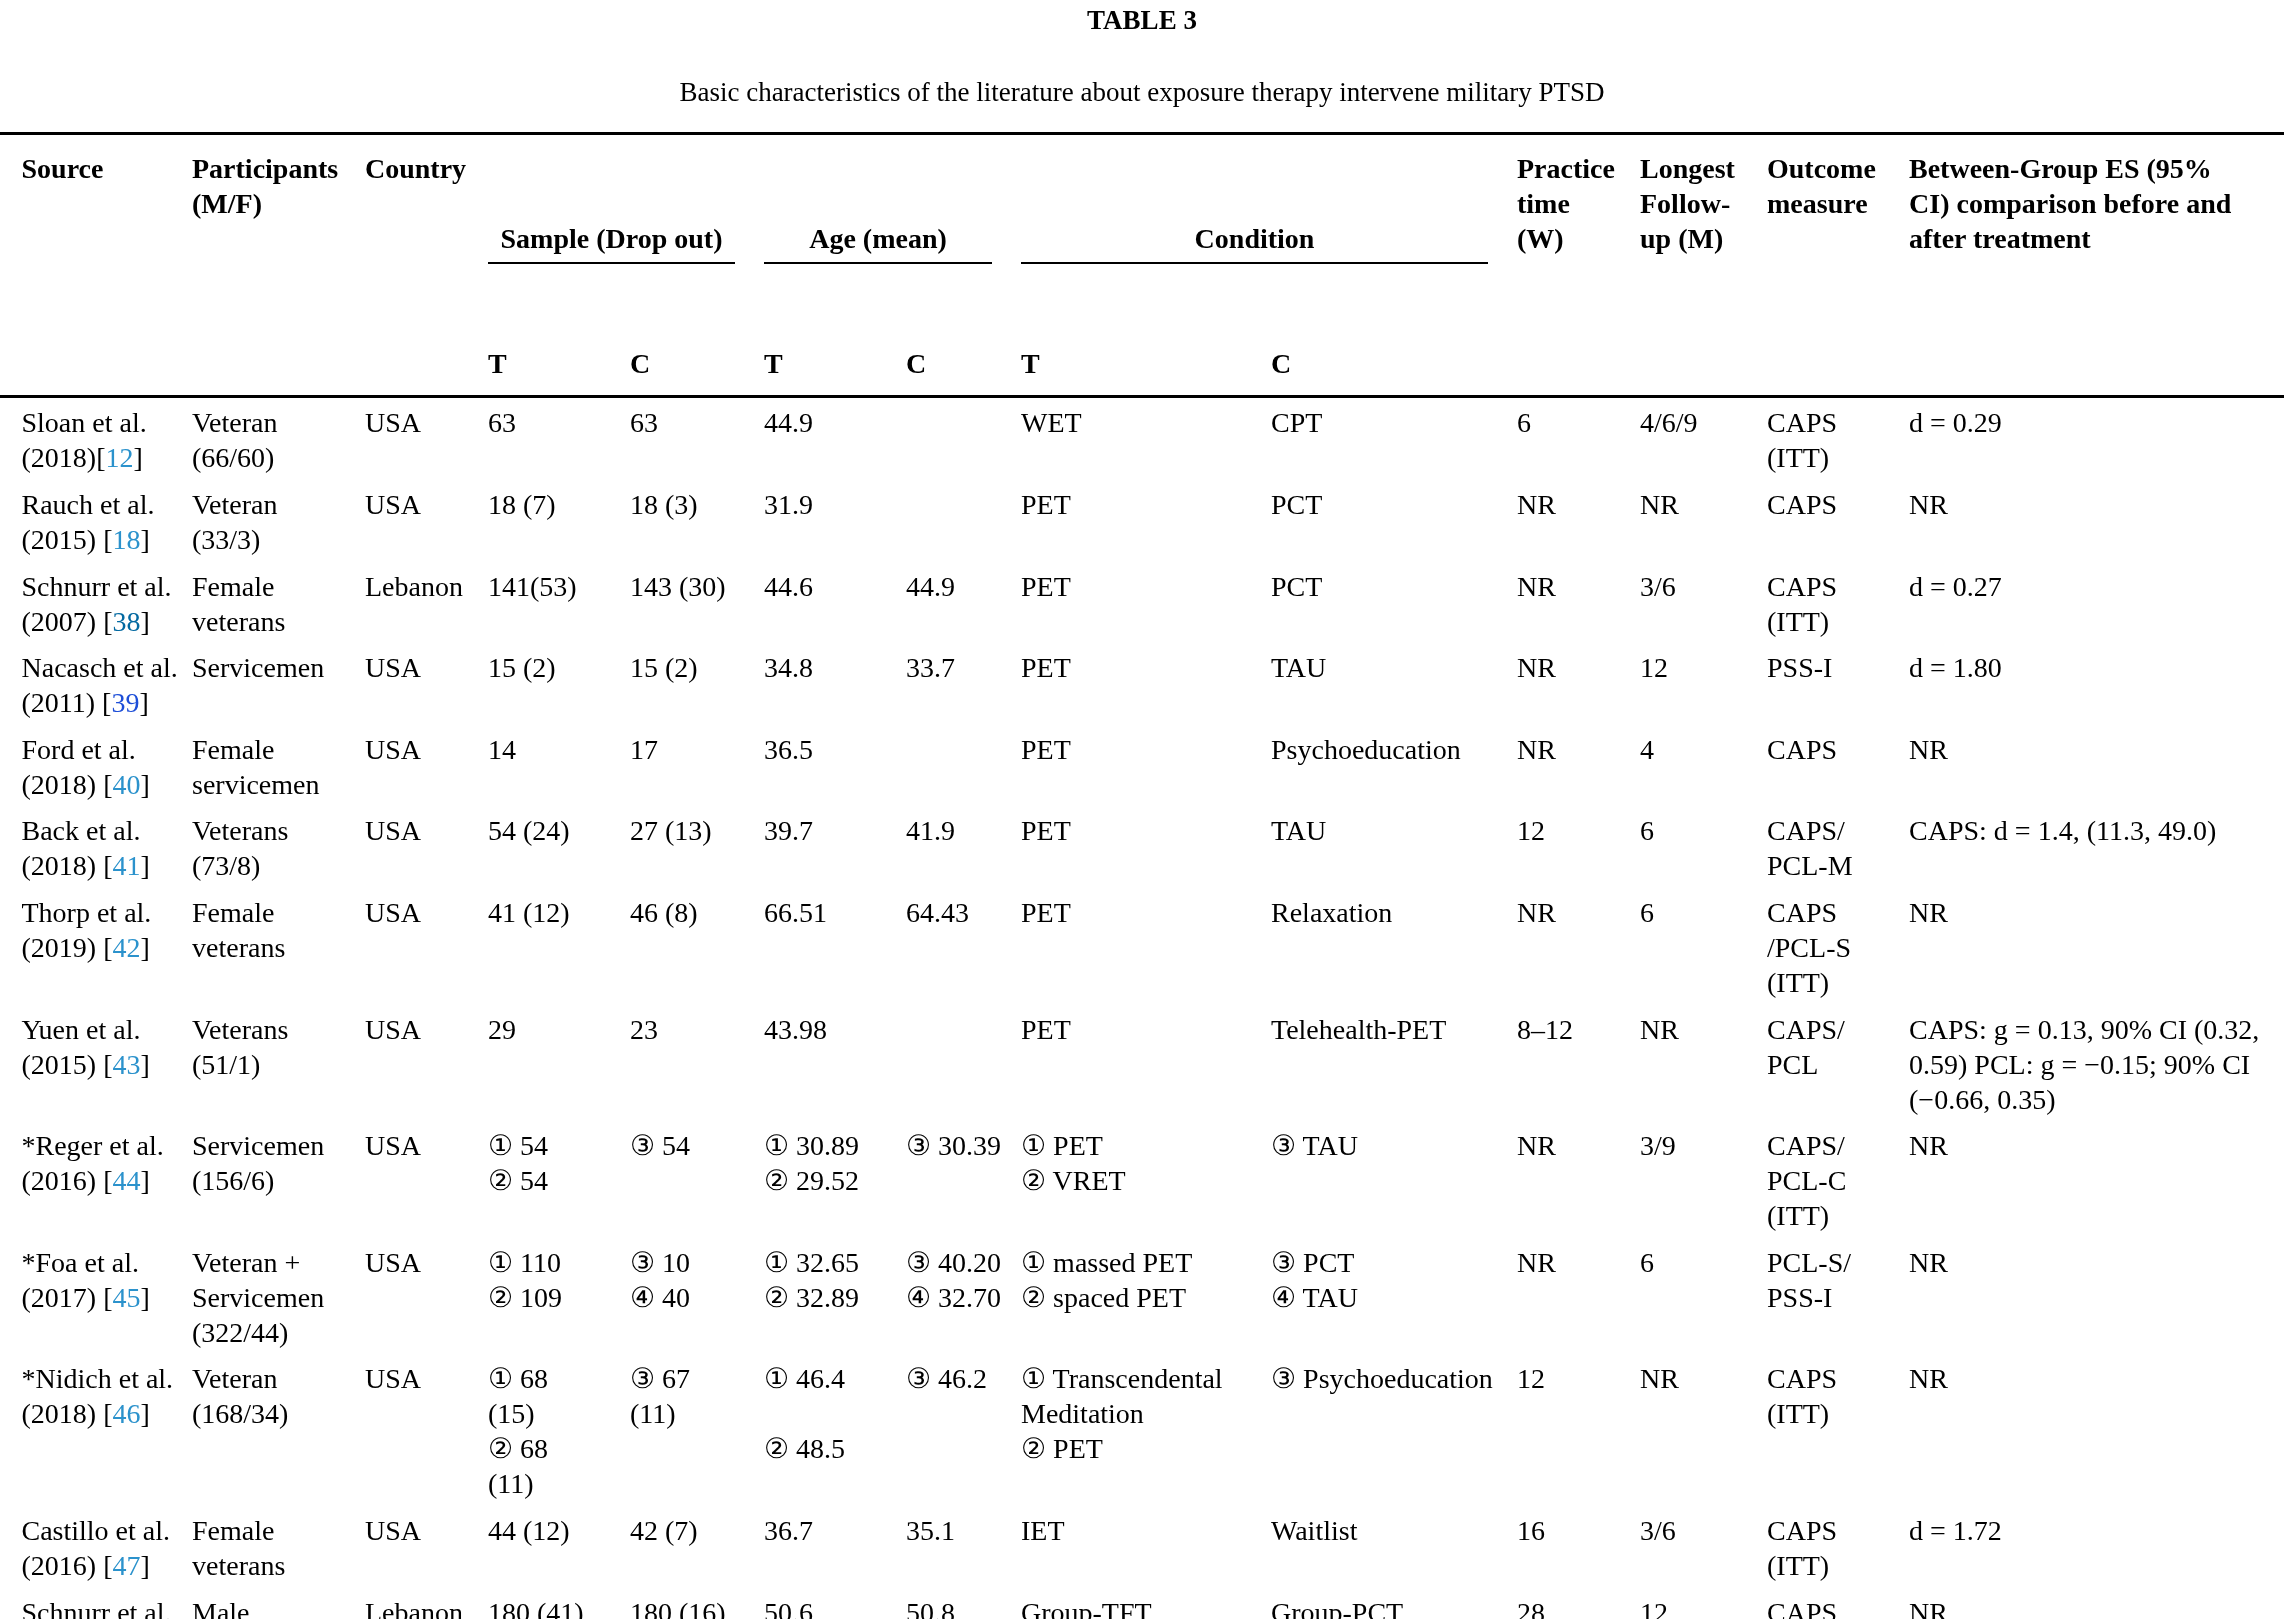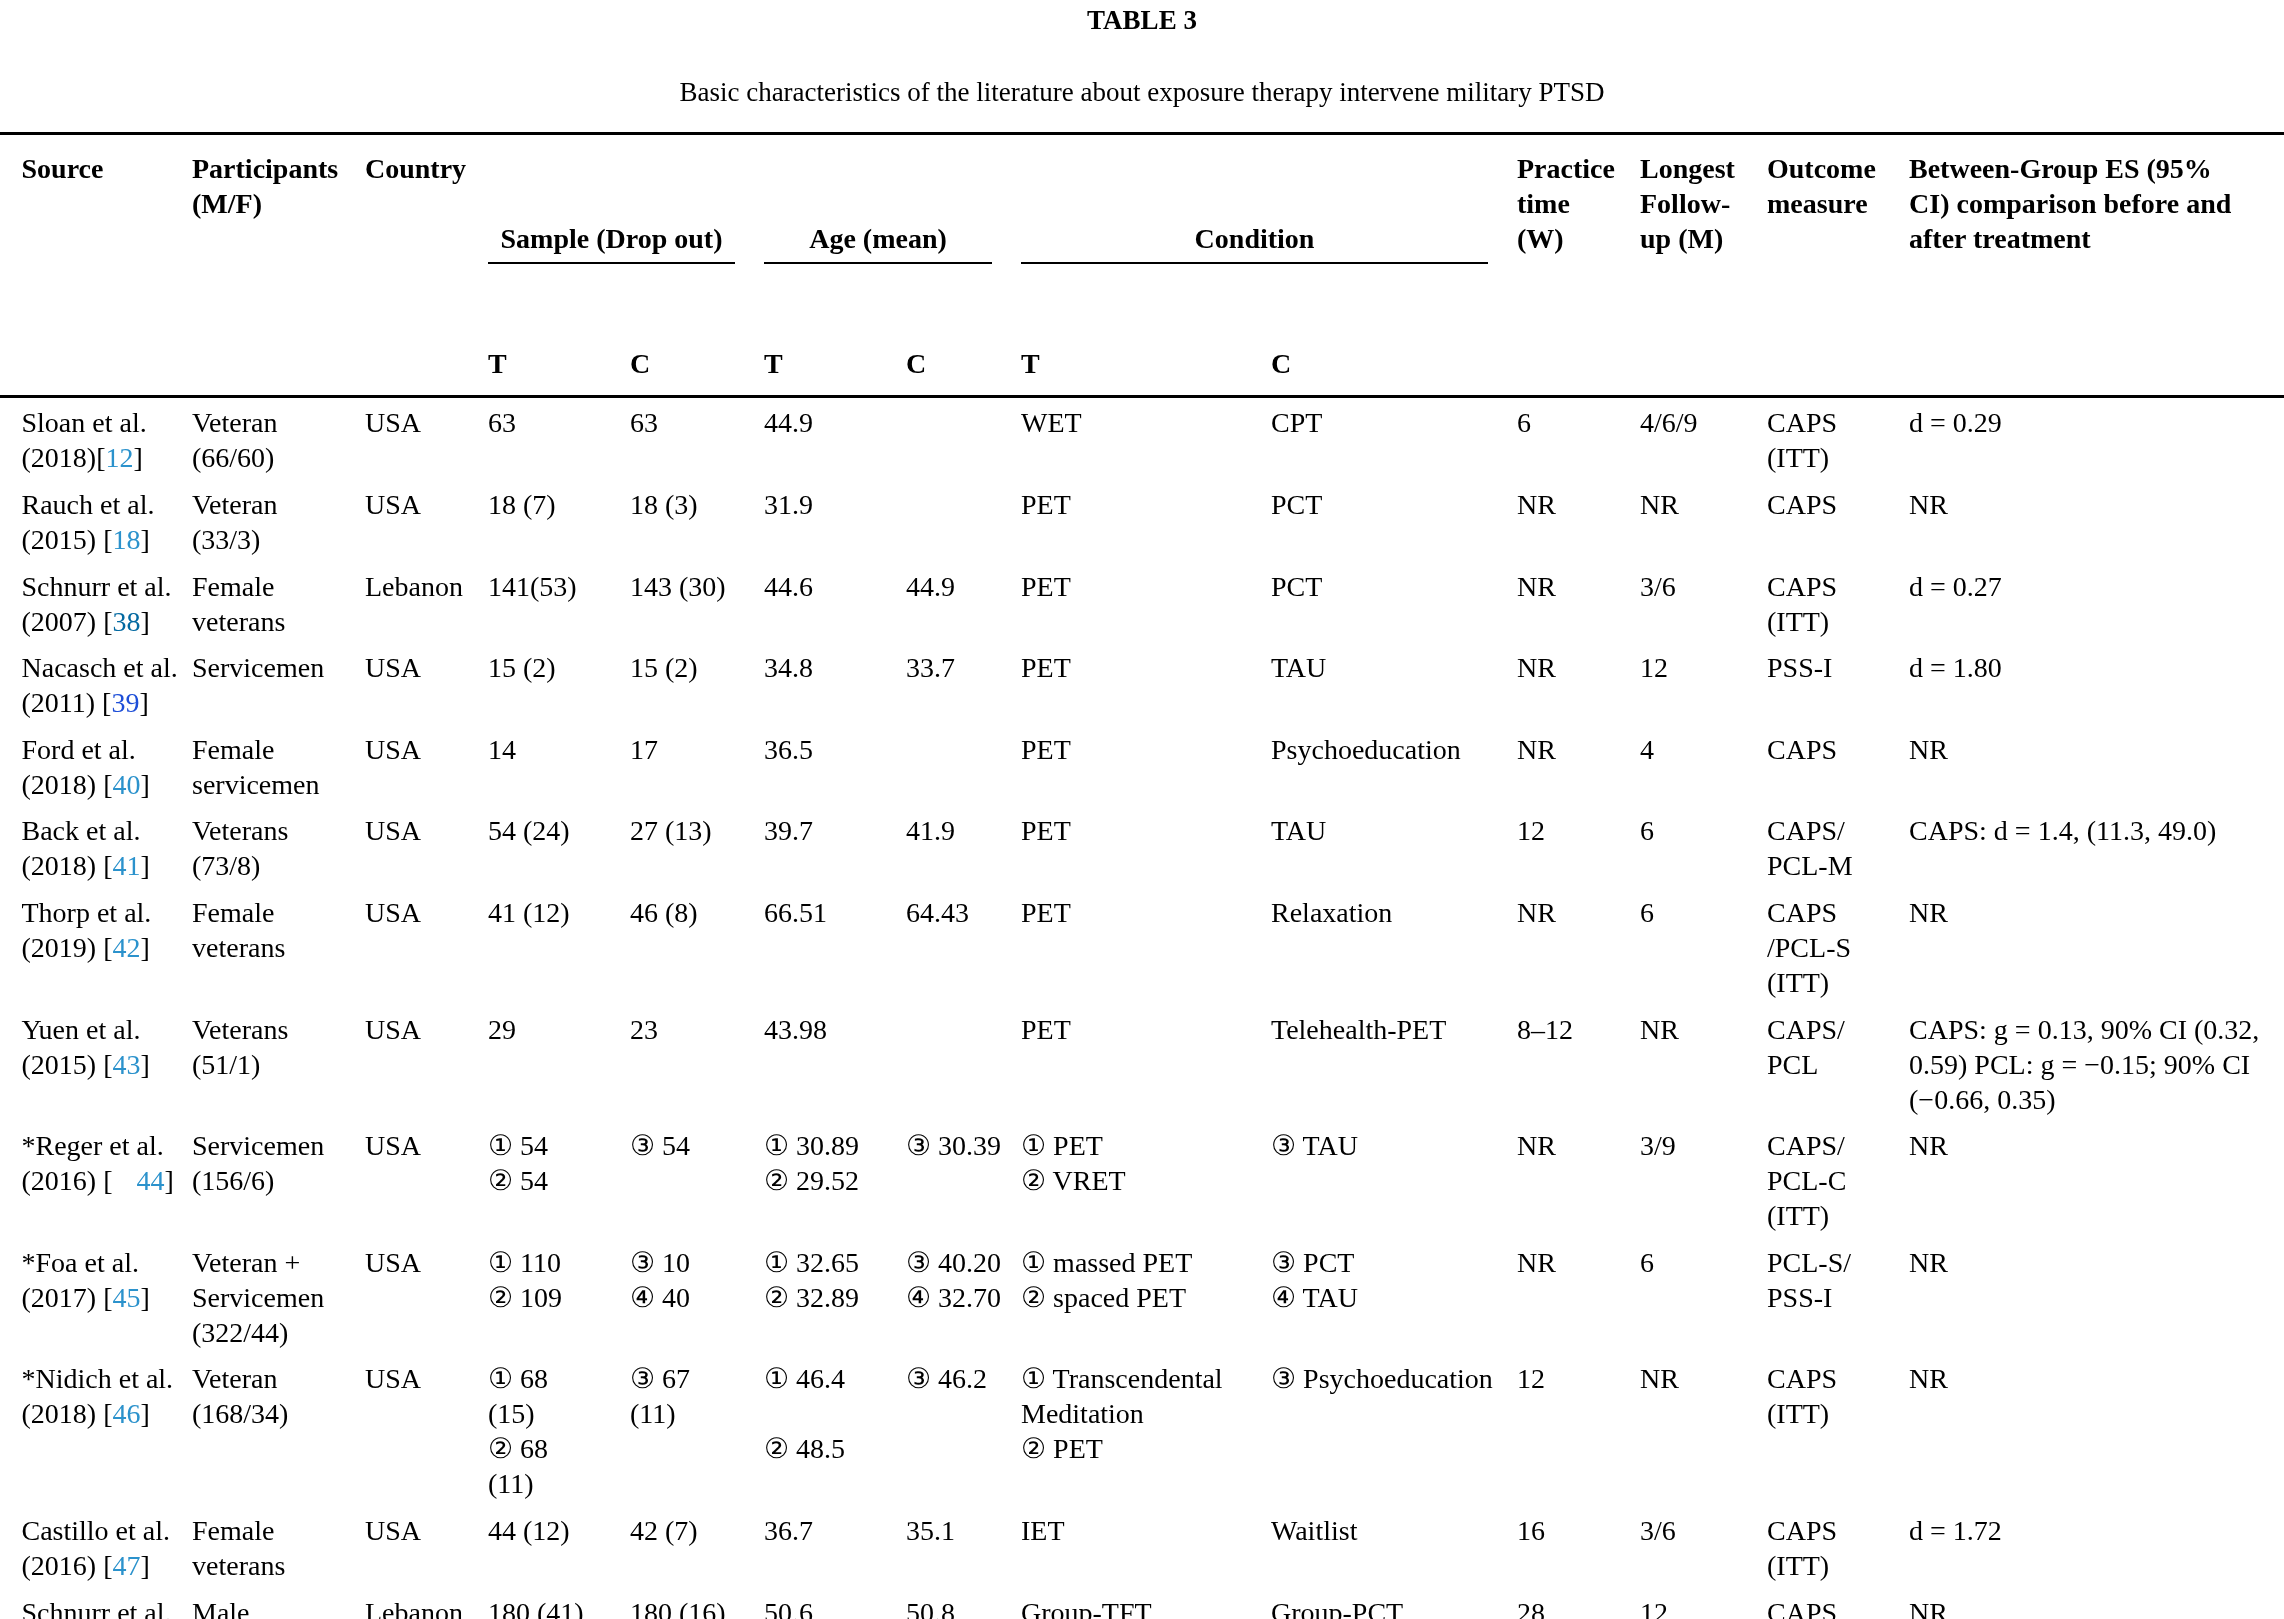--- a/index.html
+++ b/index.html
@@ -231,21 +231,21 @@
         <td>8–12</td>
         <td>NR</td>
         <td>CAPS/
 PCL</td>
         <td>CAPS: g = 0.13, 90% CI (0.32,
 0.59) PCL: g = −0.15; 90% CI
 (−0.66, 0.35)</td>
       </tr>
       <tr>
         <td class="c1">*Reger et al.
-(2016) [<span class="ref" style="color: rgb(43, 146, 204); margin-left: 24px;">44</span>]</td>
+(2016) [<span class="ref" style="color: rgb(43, 146, 204);">44</span>]</td>
         <td>Servicemen
 (156/6)</td>
         <td>USA</td>
         <td>① 54
 ② 54</td>
         <td>③ 54</td>
         <td>① 30.89
 ② 29.52</td>
         <td>③ 30.39</td>
         <td>① PET

